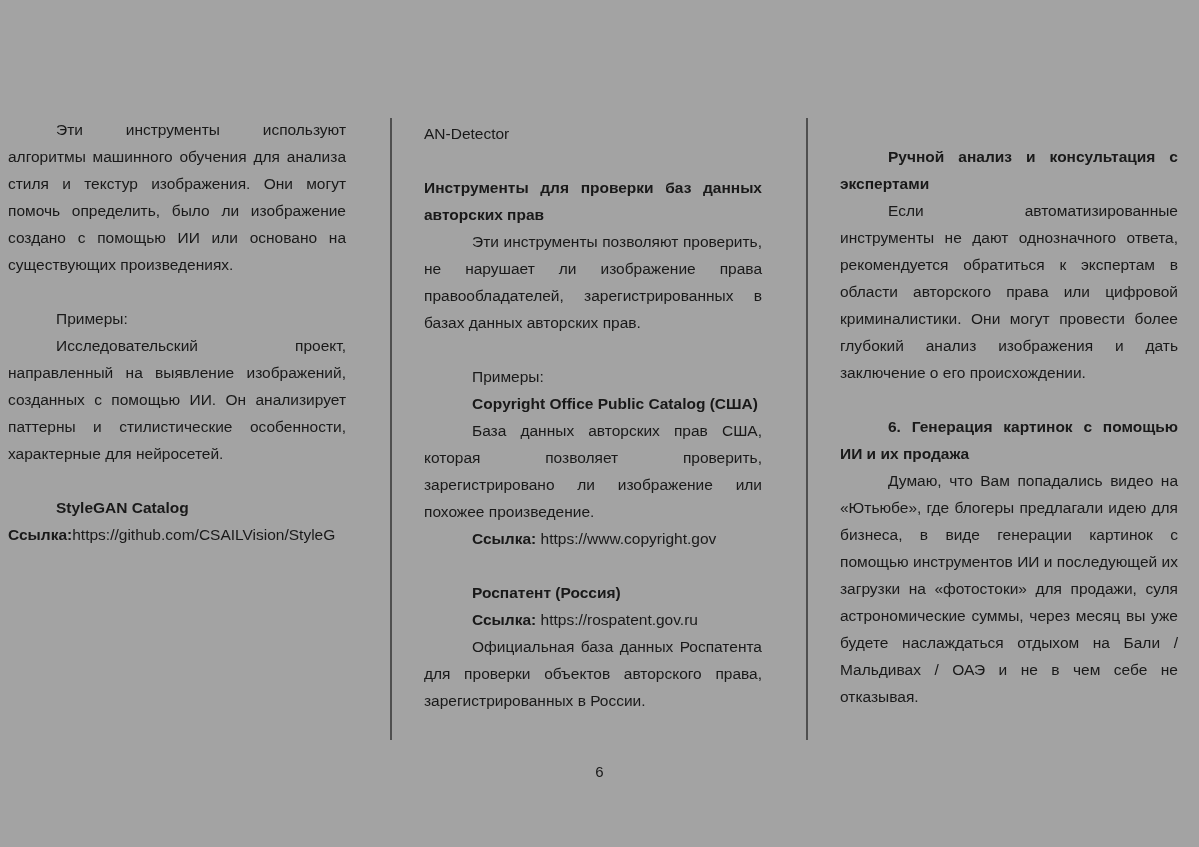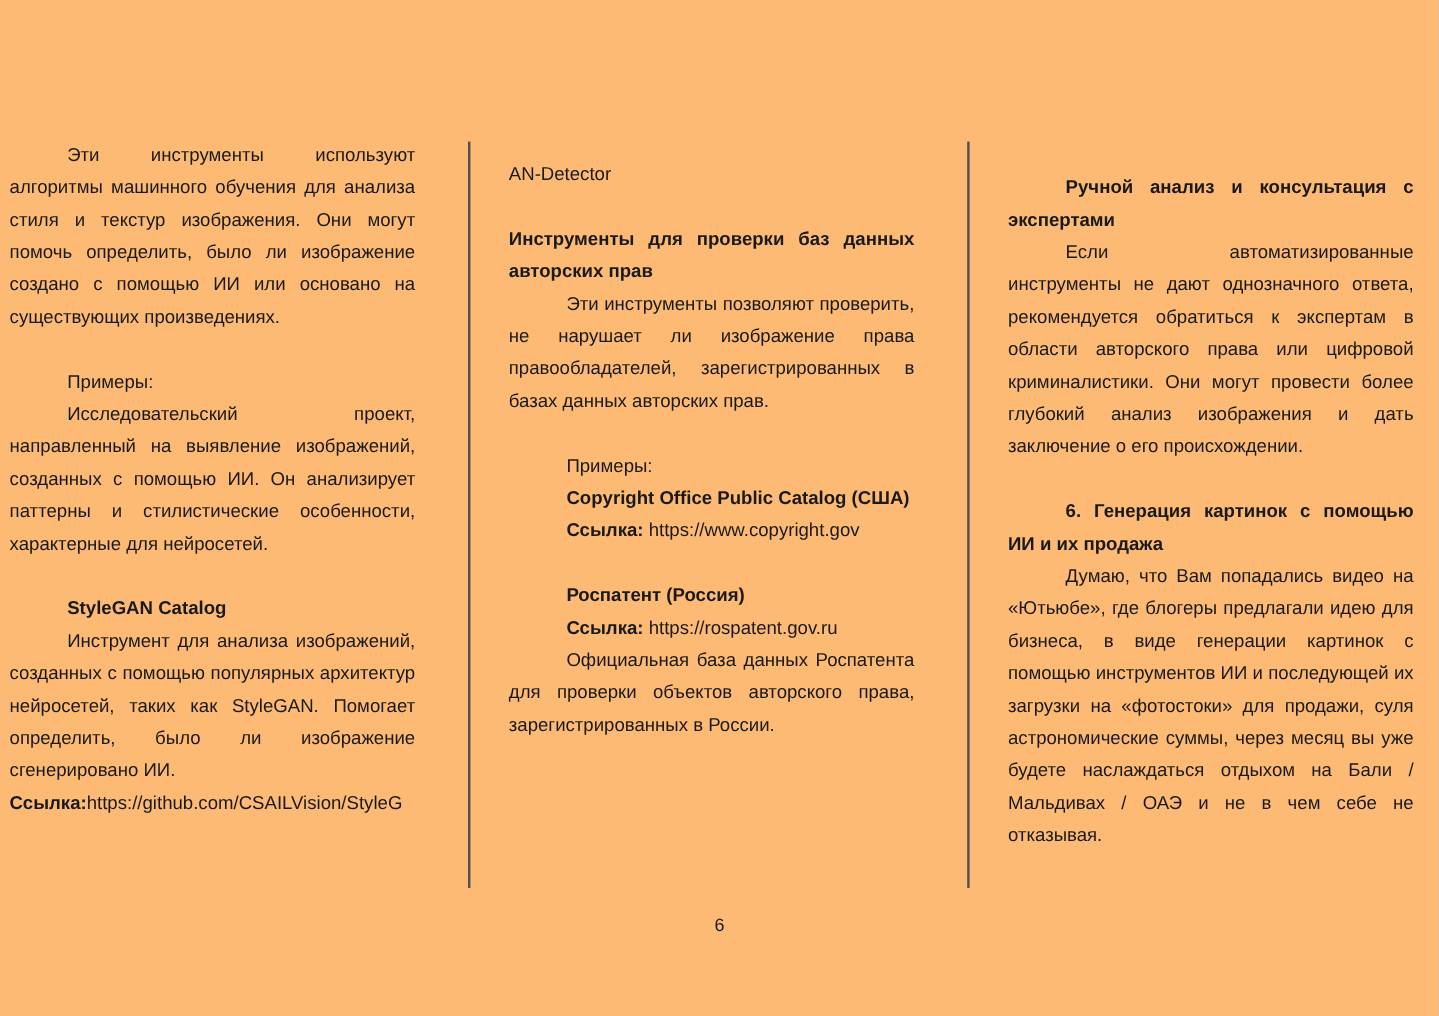--- a/index.html
+++ b/index.html
@@ -4,21 +4,21 @@
 <style>
   html, body {
     margin: 0;
     padding: 0;
     background: #bfbfbf;
   }
   .page {
     position: relative;
     width: 1199px;
     height: 847px;
-    background: #fdba74;
+    background: #a3a3a3;
     font-family: "Liberation Sans", "DejaVu Sans", sans-serif;
     color: #191919;
     overflow: hidden;
   }
   .col {
     position: absolute;
     width: 338px;
     font-size: 15.5px;
     line-height: 27px;
     text-align: justify;
@@ -58,34 +58,34 @@
 
 <div class="page">
 
   <div class="col" style="left:8px; top:116px;">
       <p class="indent"><span>Эти инструменты используют алгоритмы машинного обучения для анализа стиля и текстур изображения. Они могут помочь определить, было ли изображение создано с помощью ИИ или основано на существующих произведениях.</span></p>
       <p class="spacer"></p>
       <p class="indent"><span>Примеры:</span></p>
       <p class="indent"><span>Исследовательский проект, направленный на выявление изображений, созданных с помощью ИИ. Он анализирует паттерны и стилистические особенности, характерные для нейросетей.</span></p>
       <p class="spacer"></p>
       <p class="indent"><b>StyleGAN Catalog</b></p>
-      <p class="indent"><span>Инструмент для анализа изображений, созданных с помощью популярных архитектур нейросетей, таких как StyleGAN. Помогает определить, было ли изображение сгенерировано ИИ.</span></p>
       <p><b>Ссылка:</b><span>https://github.com/CSAILVision/StyleG</span></p>
     </div>
 
   <div class="divider" style="left:390px;"></div>
 
-  <div class="col" style="left:424px; top:132px;">
+  <div class="col" style="left:424px; top:120px;">
       <p><span>AN-Detector</span></p>
       <p class="spacer"></p>
       <p><b>Инструменты для проверки баз данных авторских прав</b></p>
       <p class="indent"><span>Эти инструменты позволяют проверить, не нарушает ли изображение права правообладателей, зарегистрированных в базах данных авторских прав.</span></p>
       <p class="spacer"></p>
       <p class="indent"><span>Примеры:</span></p>
       <p class="indent"><b>Copyright Office Public Catalog (США)</b></p>
+      <p class="indent"><span>База данных авторских прав США, которая позволяет проверить, зарегистрировано ли изображение или похожее произведение.</span></p>
       <p class="indent"><b>Ссылка:</b><span> https://www.copyright.gov</span></p>
       <p class="spacer"></p>
       <p class="indent"><b>Роспатент (Россия)</b></p>
       <p class="indent"><b>Ссылка:</b><span> https://rospatent.gov.ru</span></p>
       <p class="indent"><span>Официальная база данных Роспатента для проверки объектов авторского права, зарегистрированных в России.</span></p>
     </div>
 
   <div class="divider" style="left:806px;"></div>
 
   <div class="col" style="left:840px; top:143px;">

